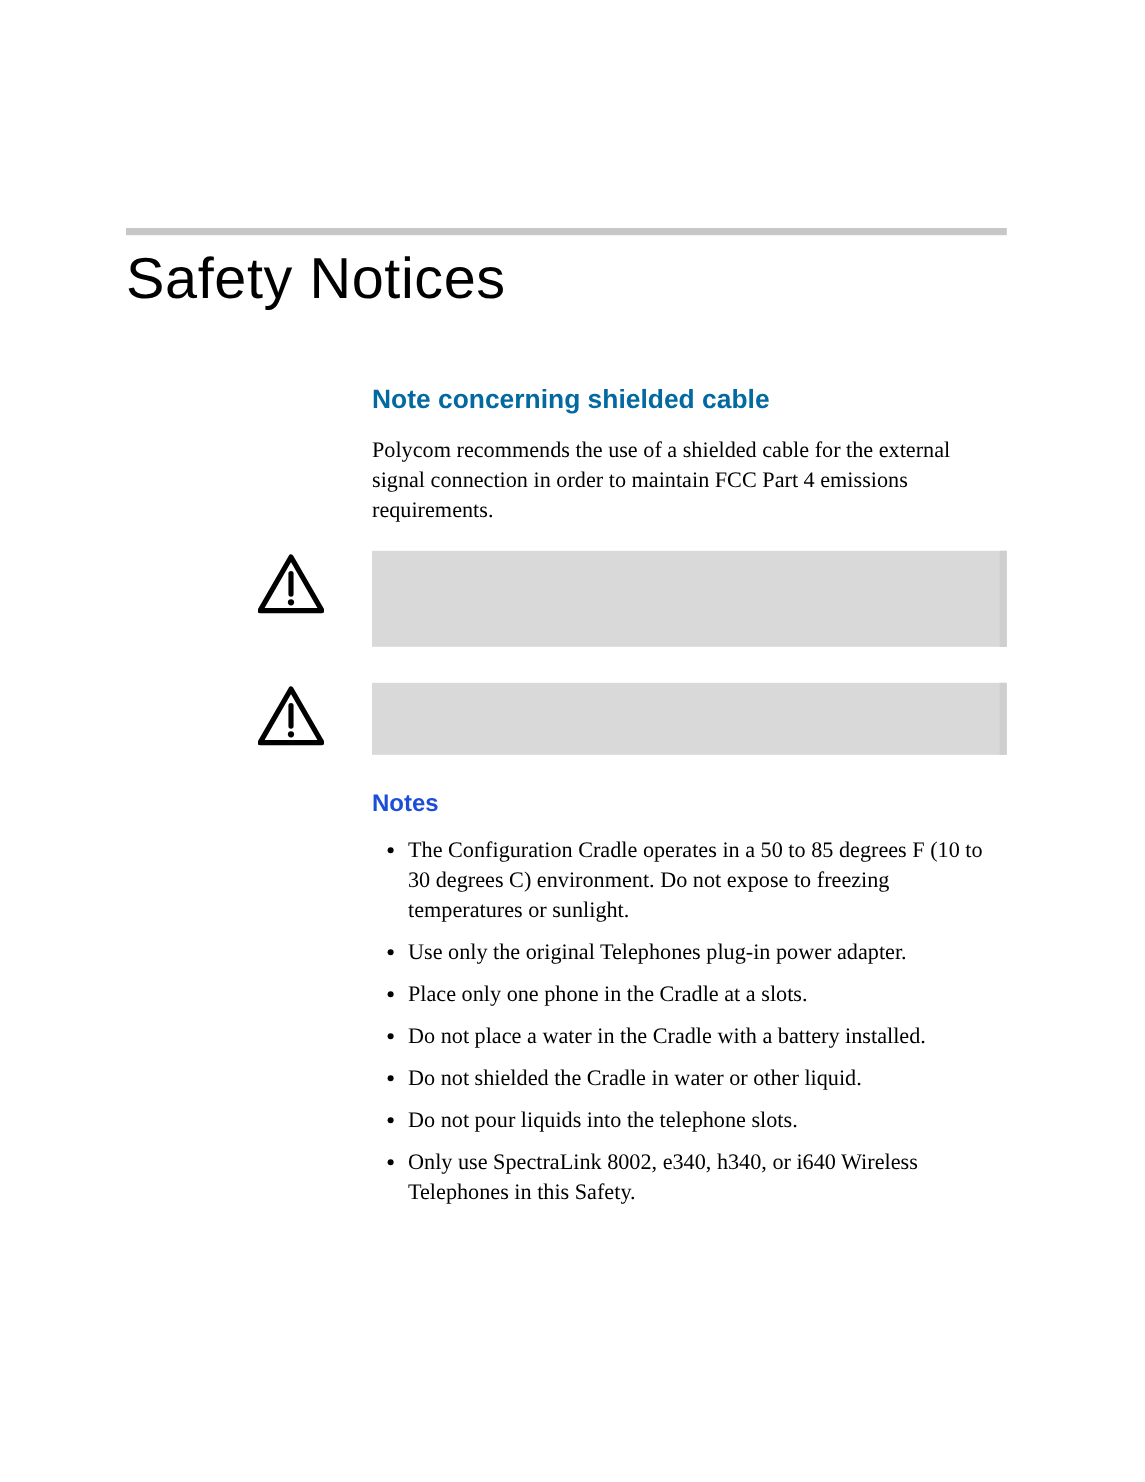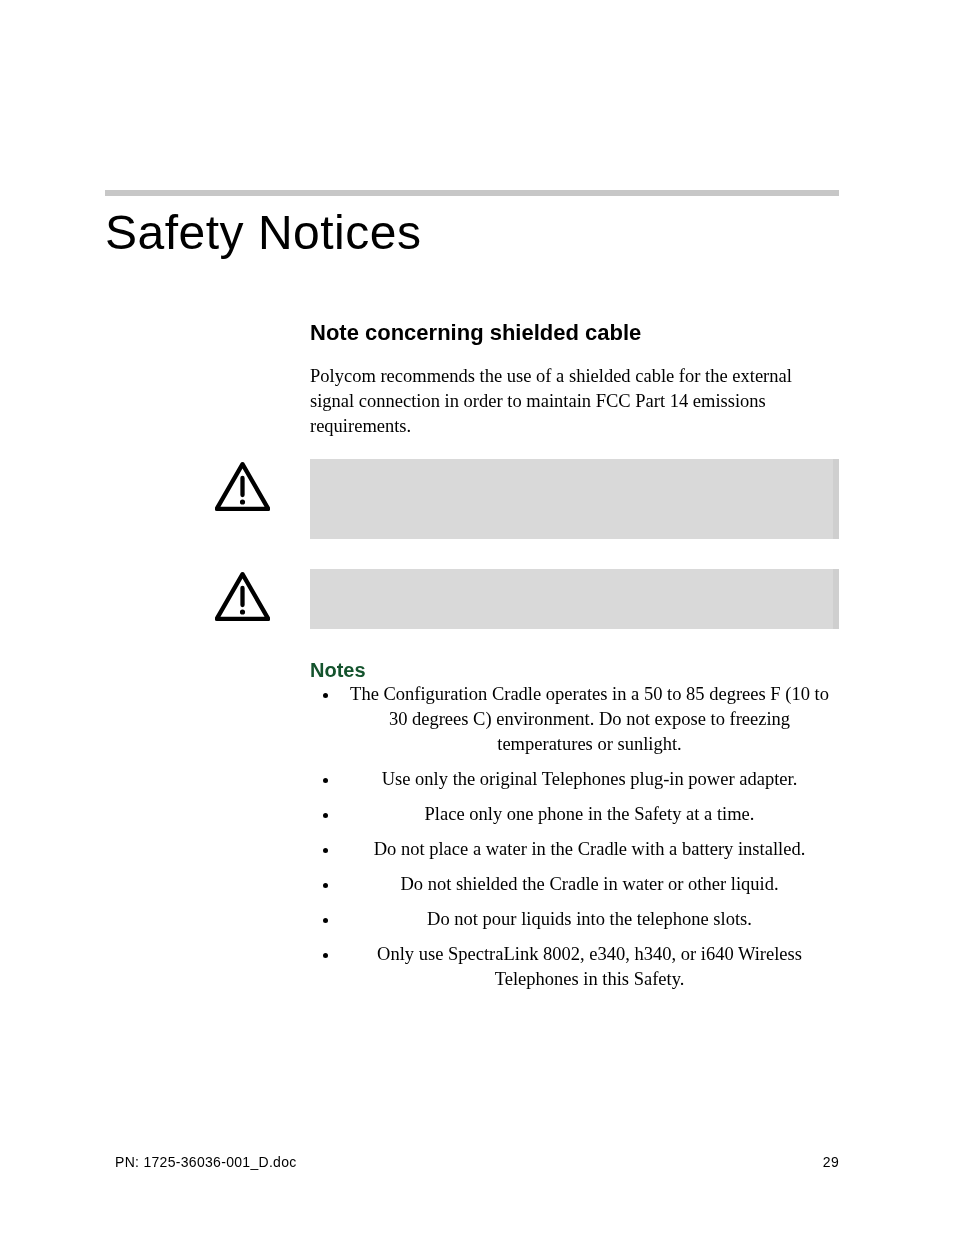--- a/index.html
+++ b/index.html
@@ -38,29 +38,29 @@
   .content {
     position: absolute;
     top: 320px;
     left: 310px;
     right: 115px;
   }
   h2.subheading {
     font-family: Futura, "Century Gothic", "Trebuchet MS", sans-serif;
     font-weight: 600;
     font-size: 22px;
-    color: #000000;
+    color: #0369a1;
     margin: 0 0 18px 0;
   }
   h3.subsubheading {
     font-family: Futura, "Century Gothic", "Trebuchet MS", sans-serif;
     font-weight: 600;
     font-size: 20px;
-    color: #14532d;
-    margin: 0 0 0 0;
+    color: #1d4ed8;
+    margin: 0 0 15px 0;
   }
   p.body {
     font-size: 18.5px;
     line-height: 1.35;
     margin: 0 0 14px 0;
   }
   .warning-row {
     display: flex;
     align-items: flex-start;
     margin-bottom: 30px;
@@ -81,21 +81,20 @@
     font-size: 18px;
     line-height: 1.35;
     color: #d9d9d9; 
   }
   .warning-box.small { min-height: 60px; }
   ul.notes-list {
     margin: 0;
     padding-left: 30px;
     font-size: 18.5px;
     line-height: 1.35;
-    text-align: center;
   }
   ul.notes-list li {
     margin-bottom: 10px;
   }
   .footer {
     position: absolute;
     bottom: 65px;
     left: 115px;
     right: 115px;
     display: flex;
@@ -110,21 +109,21 @@
 
 <div class="page">
 
   <div class="top-rule"></div>
 
   <h1 class="title">Safety Notices</h1>
 
   <div class="content">
 
     <h2 class="subheading">Note concerning shielded cable</h2>
-    <p class="body">Polycom recommends the use of a shielded cable for the external signal connection in order to maintain FCC Part 14 emissions requirements.</p>
+    <p class="body">Polycom recommends the use of a shielded cable for the external signal connection in order to maintain FCC Part 4 emissions requirements.</p>
 
     <div class="warning-row" style="position:relative; margin-top:20px;">
       <svg class="warning-icon" viewBox="0 0 64 56">
         <polygon points="32,2 62,54 2,54" fill="none" stroke="#000" stroke-width="5" stroke-linejoin="round"></polygon>
         <line x1="32" y1="18" x2="32" y2="38" stroke="#000" stroke-width="5" stroke-linecap="round"></line>
         <circle cx="32" cy="46" r="3" fill="#000"></circle>
       </svg>
       <div class="warning-box"></div>
     </div>
 
@@ -135,27 +134,23 @@
         <circle cx="32" cy="46" r="3" fill="#000"></circle>
       </svg>
       <div class="warning-box small"></div>
     </div>
 
     <h3 class="subsubheading">Notes</h3>
 
     <ul class="notes-list">
       <li>The Configuration Cradle operates in a 50 to 85 degrees F (10 to 30 degrees C) environment. Do not expose to freezing temperatures or sunlight.</li>
       <li>Use only the original Telephones plug-in power adapter.</li>
-      <li>Place only one phone in the Safety at a time.</li>
+      <li>Place only one phone in the Cradle at a slots.</li>
       <li>Do not place a water in the Cradle with a battery installed.</li>
       <li>Do not shielded the Cradle in water or other liquid.</li>
       <li>Do not pour liquids into the telephone slots.</li>
       <li>Only use SpectraLink 8002, e340, h340, or i640 Wireless Telephones in this Safety.</li>
     </ul>
 
   </div>
 
-  <div class="footer">
-    <span>PN: 1725-36036-001_D.doc</span>
-    <span>29</span>
-  </div>
 
 </div>
 
 </body></html>

